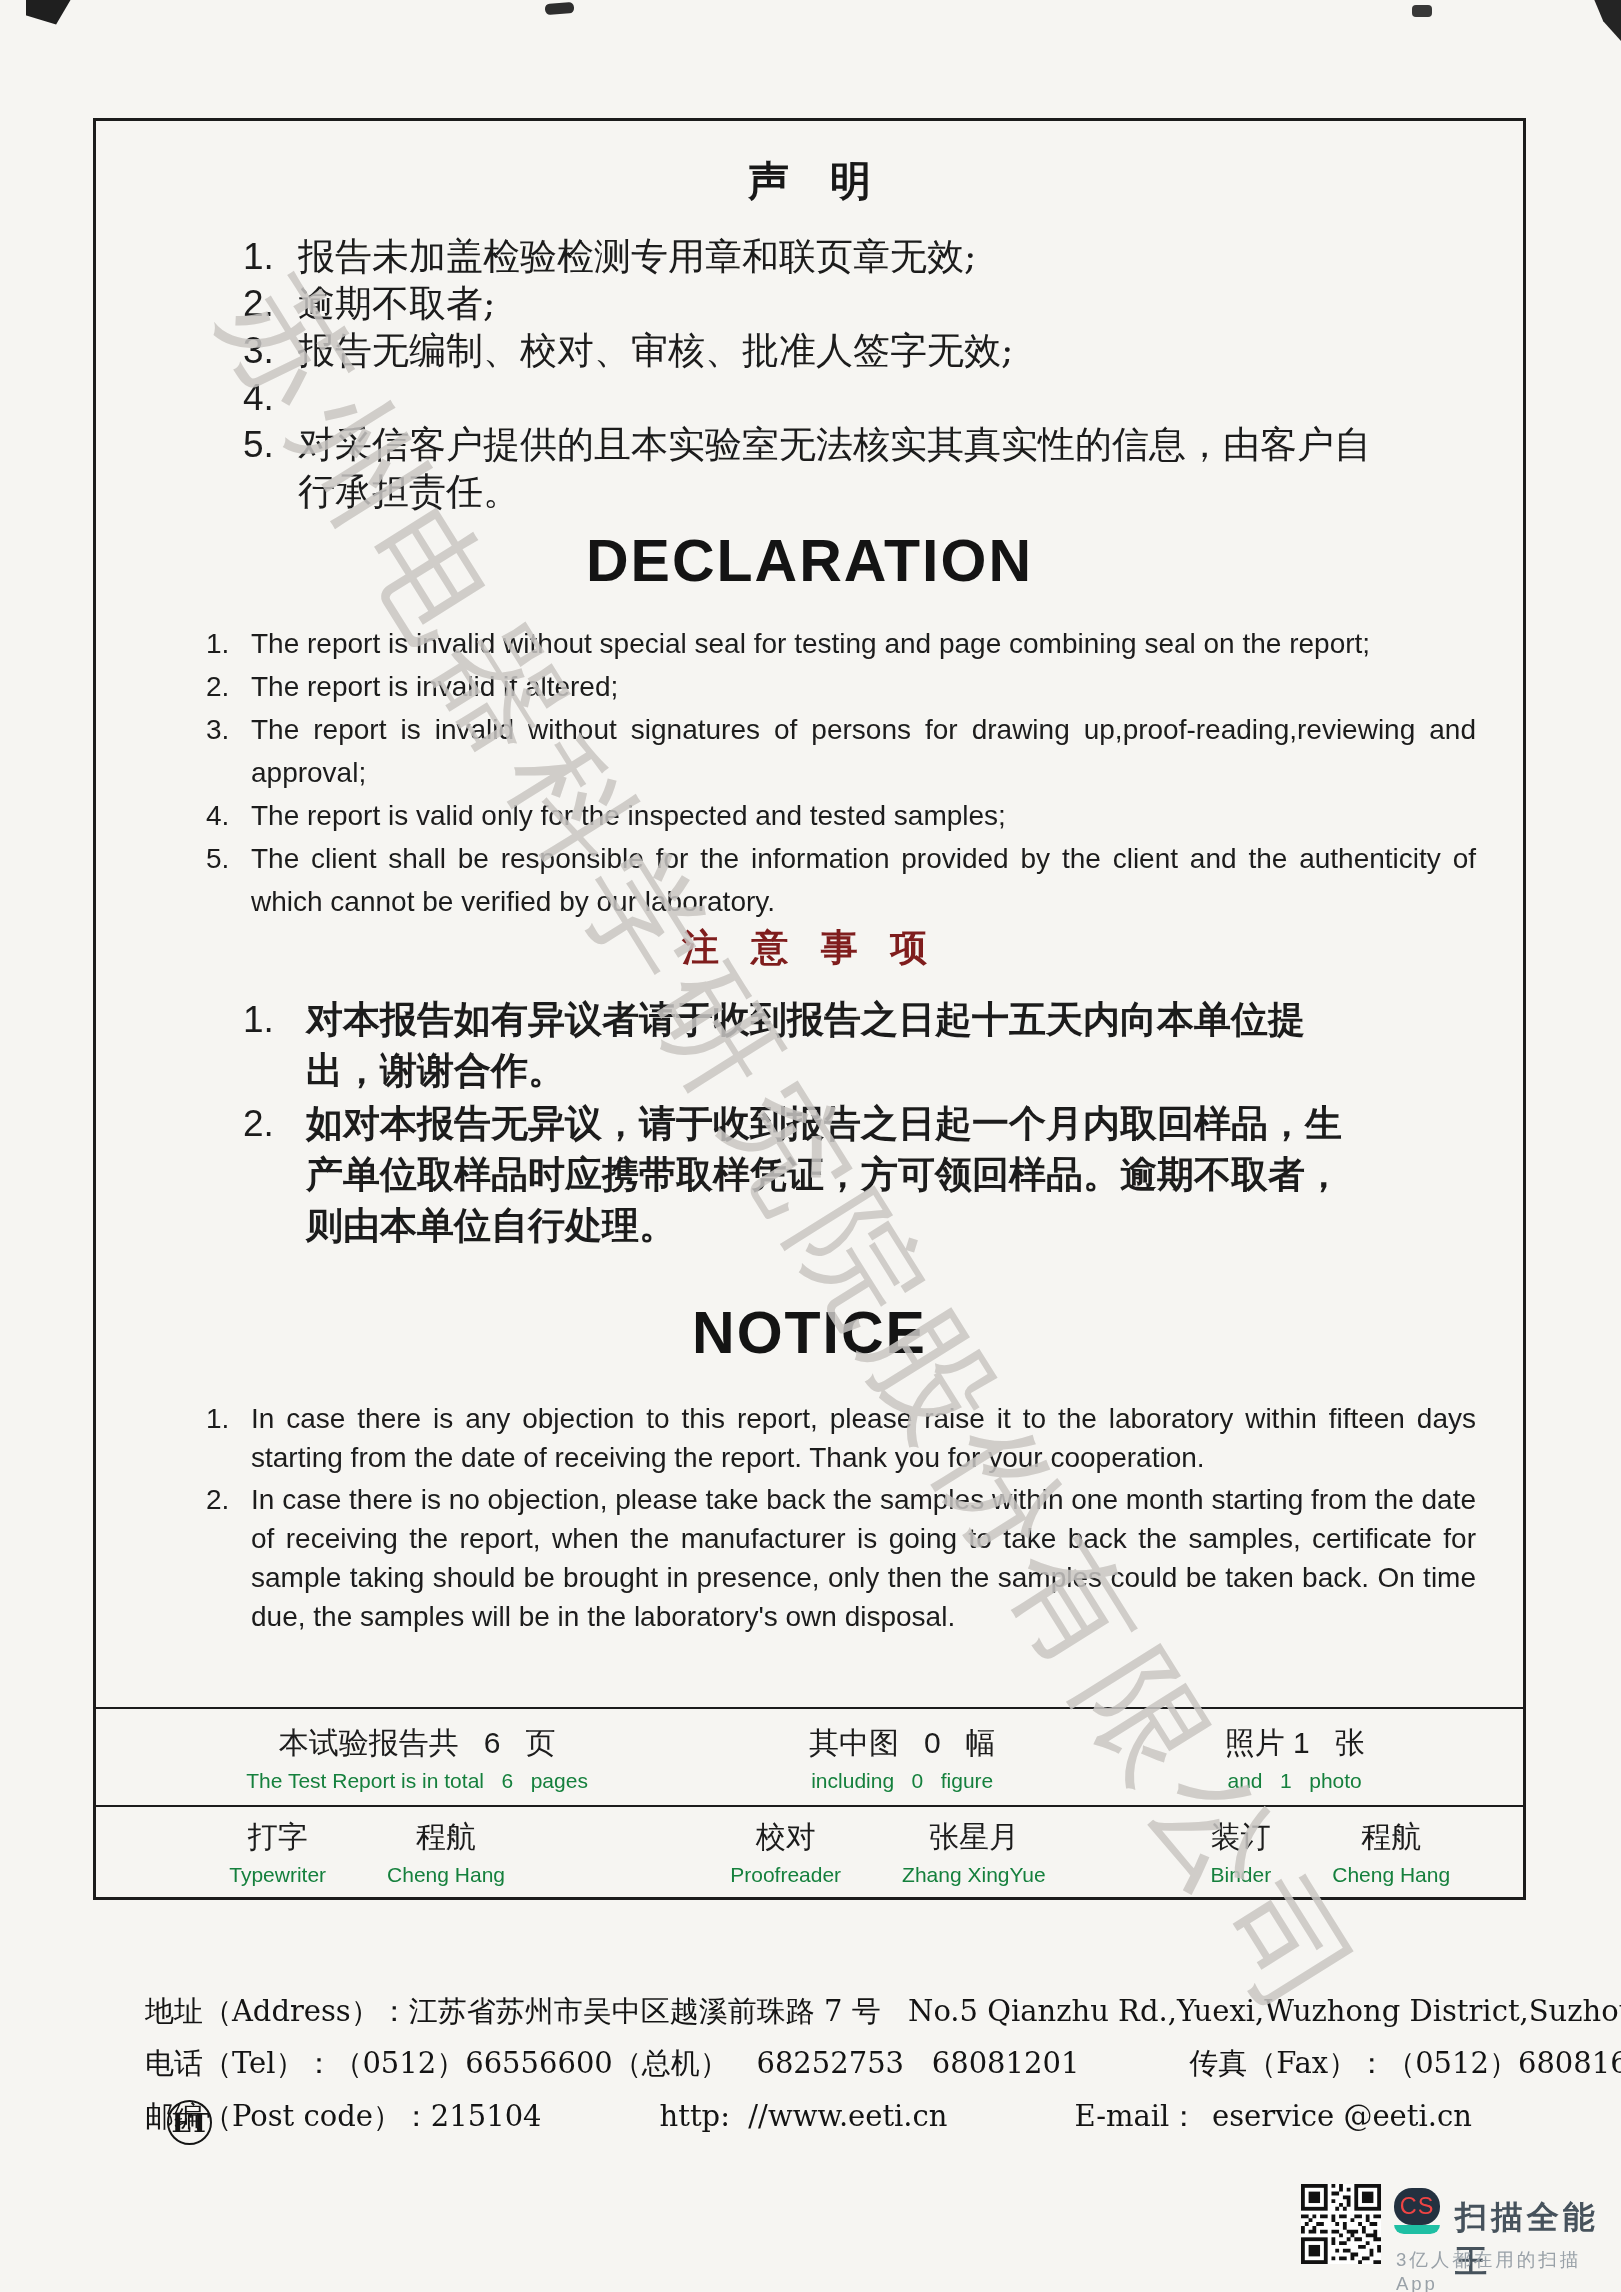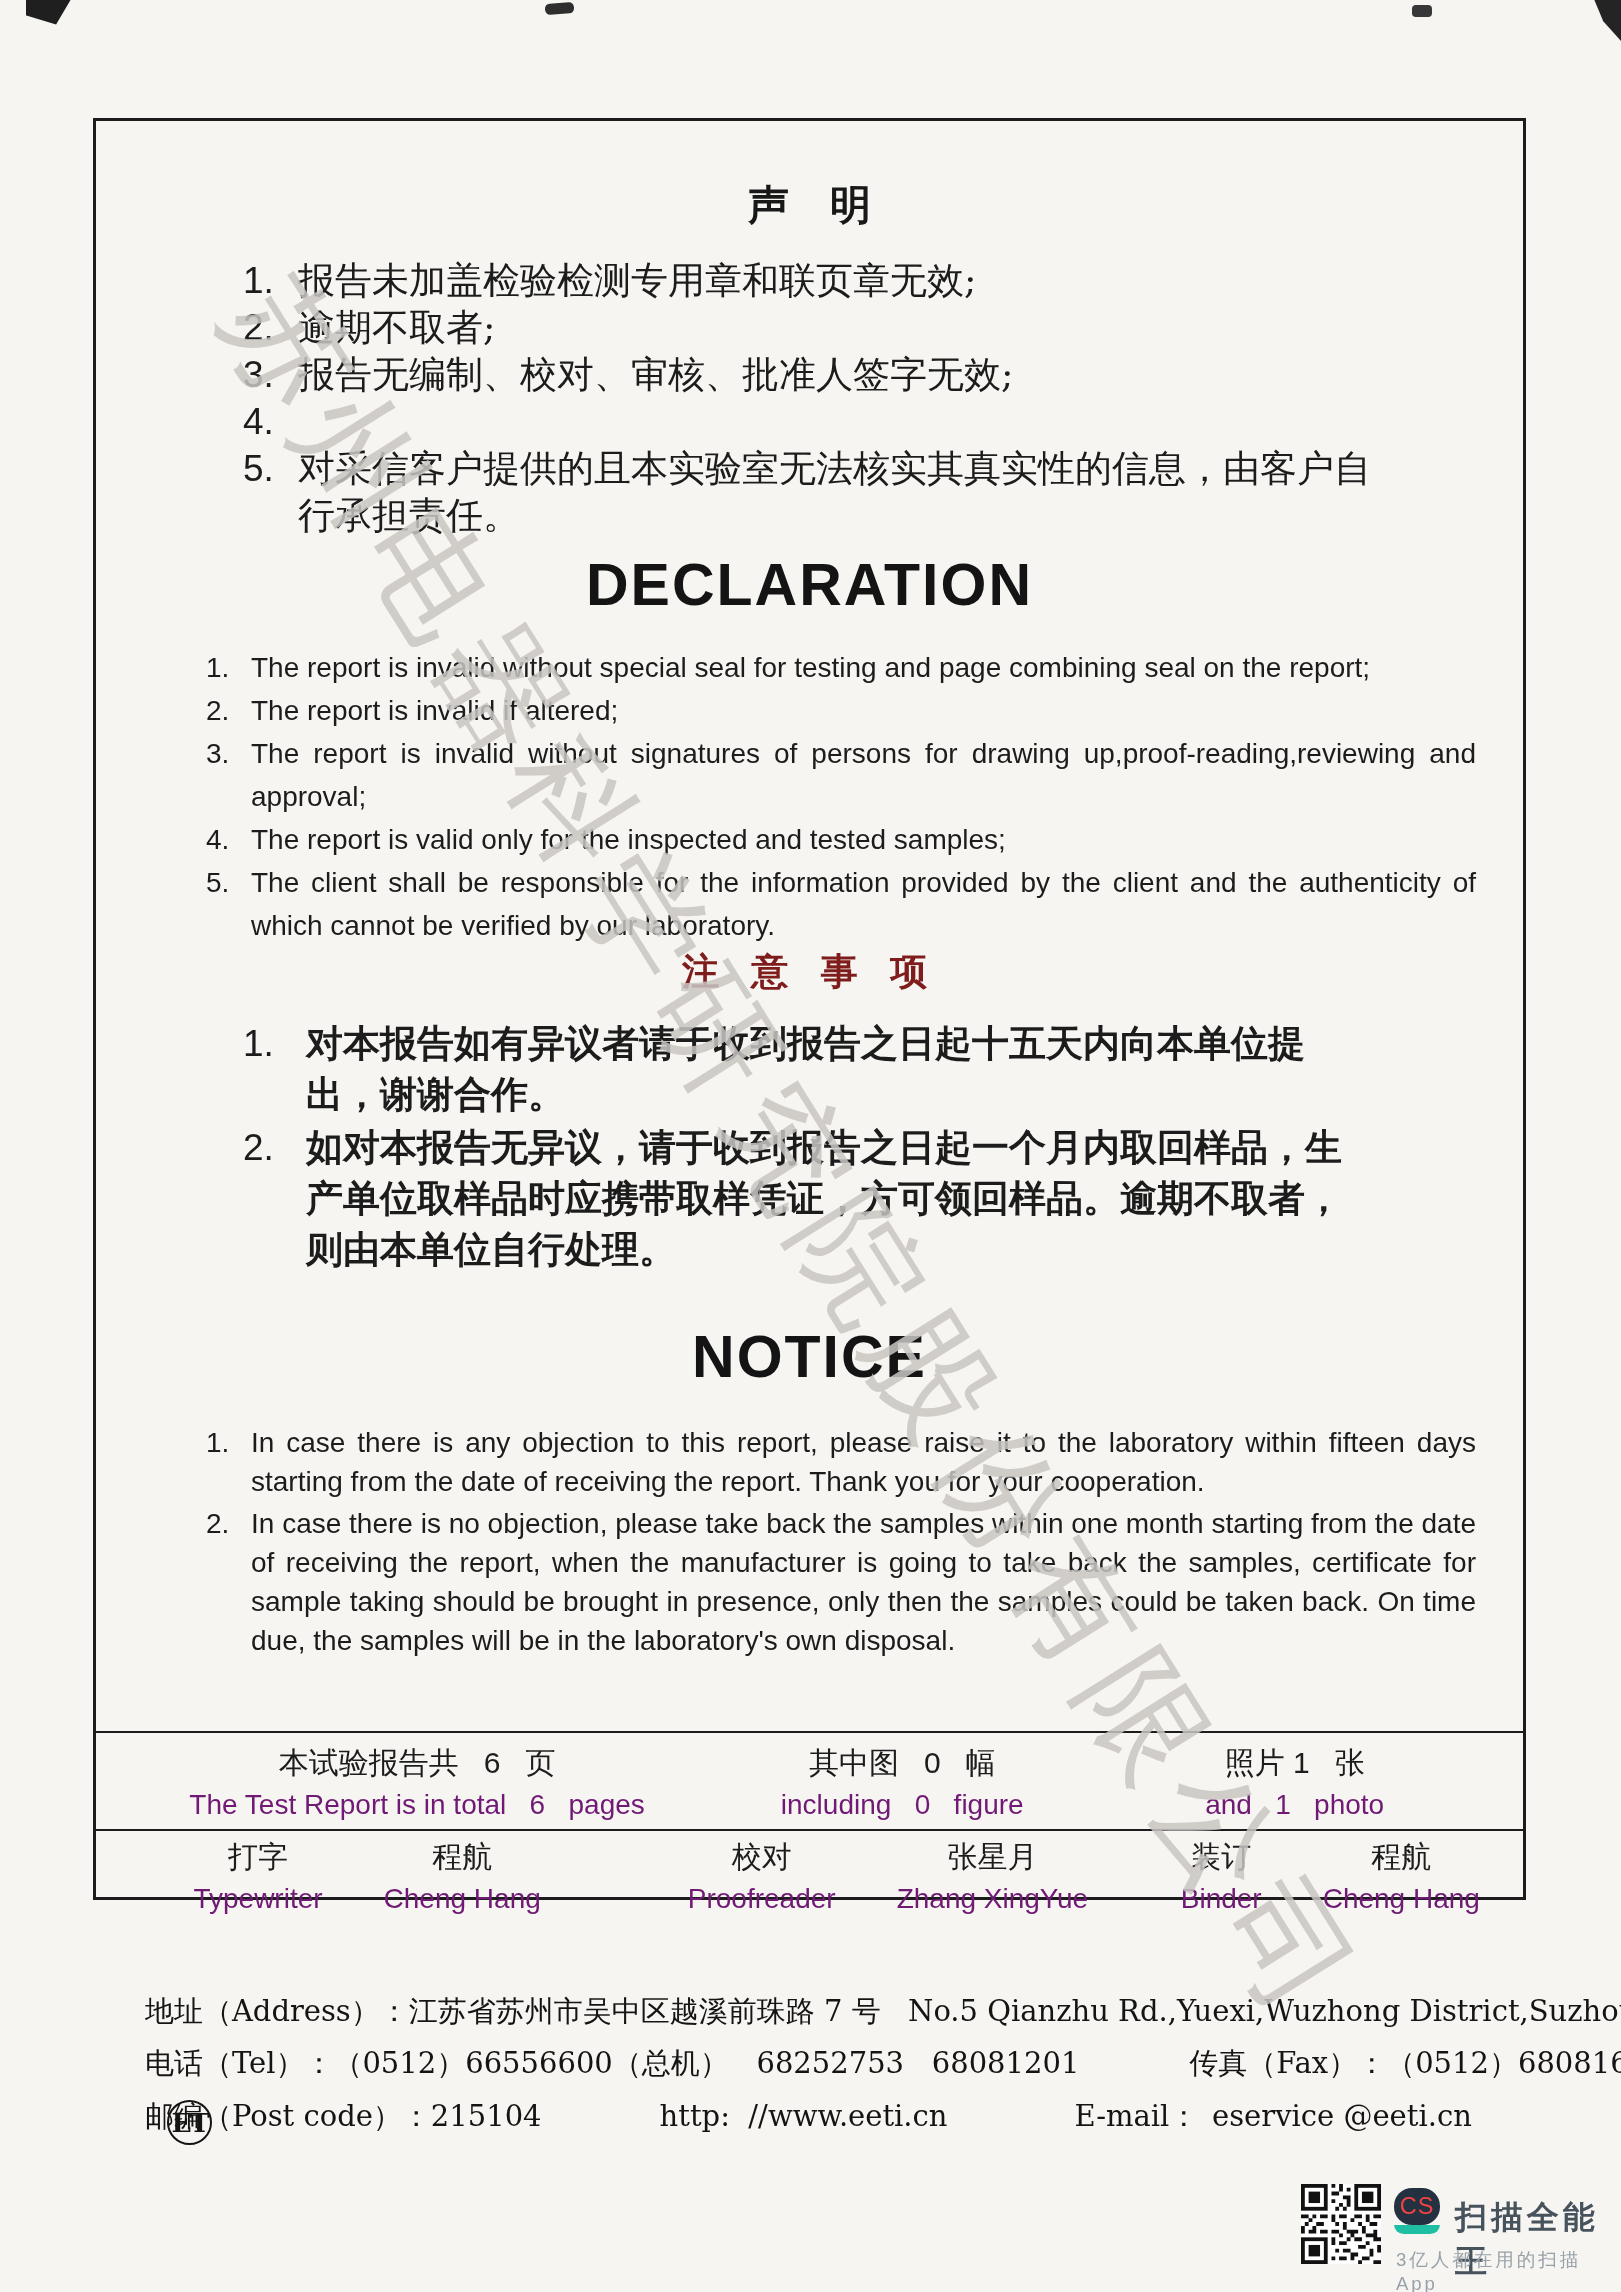--- a/index.html
+++ b/index.html
@@ -19,21 +19,21 @@
   
   .wm{position:absolute;left:323px;top:250px;white-space:nowrap;pointer-events:none;
       font-family:"DejaVu Serif","Liberation Serif",serif;
       font-size:123px;letter-spacing:11.8px;transform:rotate(58deg);transform-origin:0 0;}
   .wm-under{z-index:1;color:#d0cdc9;}
   .wm-over{z-index:3;color:#c8c6c3;opacity:.85;mix-blend-mode:lighten;}
 
   
   .main-box{position:absolute;left:93px;top:118px;width:1433px;height:1782px;
             border:3.9px solid #1c1c1c;box-sizing:border-box;z-index:2;}
-  .sec{position:absolute;left:0;right:0;margin-top:24px;}
+  .sec{position:absolute;left:0;right:0;}
 
   .title-cn{top:33px;text-align:center;font-size:41px;color:#181818;
             font-family:"DejaVu Serif","Liberation Serif",serif;font-weight:bold;}
   ol{list-style:none;margin:0;padding:0;}
   li{display:flex;}
   .num{flex:0 0 auto;color:#1c1c1c;}
   .txt{flex:0 0 auto;color:#1c1c1c;}
 
   .cn-list{top:112px;padding-left:147px;
            font-family:"DejaVu Serif","Liberation Serif",serif;font-size:37px;}
@@ -65,21 +65,21 @@
   .en-notice{top:1278px;padding-left:110px;font-size:28px;color:#222;}
   .en-notice li{line-height:39px;margin-bottom:2.9px;}
   .en-notice .num{width:45px;}
   .en-notice .txt{width:1225px;text-align:justify;}
 
   .summary-row{top:1586px;height:98px;border-top:2.9px solid #1c1c1c;display:flex;align-items:center;}
   .summary-cell{display:flex;flex-direction:column;align-items:center;justify-content:center;gap:5.9px;}
   .sc1{flex:0 0 45%;} .sc2{flex:0 0 23%;} .sc3{flex:0 0 32%;}
   .pre{white-space:pre;}
   .row-cn{font-size:30px;color:#1c1c1c;font-family:"Liberation Sans",sans-serif;}
-  .row-en{font-size:28px;color:#701a75;}
+  .row-en{font-size:21px;color:#15803d;}
 
   .staff-row{top:1684px;height:90px;border-top:2.9px solid #1c1c1c;display:flex;align-items:center;}
   .sgroup{display:flex;justify-content:center;gap:61px;}
   .sg1{flex:0 0 38%;} .sg2{flex:0 0 35%;} .sg3{flex:0 0 27%;}
   .scol{display:flex;flex-direction:column;align-items:center;gap:4.9px;}
 
   
   .c-line{position:absolute;left:108px;z-index:2;font-family:"DejaVu Serif","Liberation Serif",serif;
           font-size:29px;color:#141414;white-space:pre;}
   .c1{top:1958px;} .c2{top:2010px;} .c3{top:2063px;} .sp{display:inline-block;}

